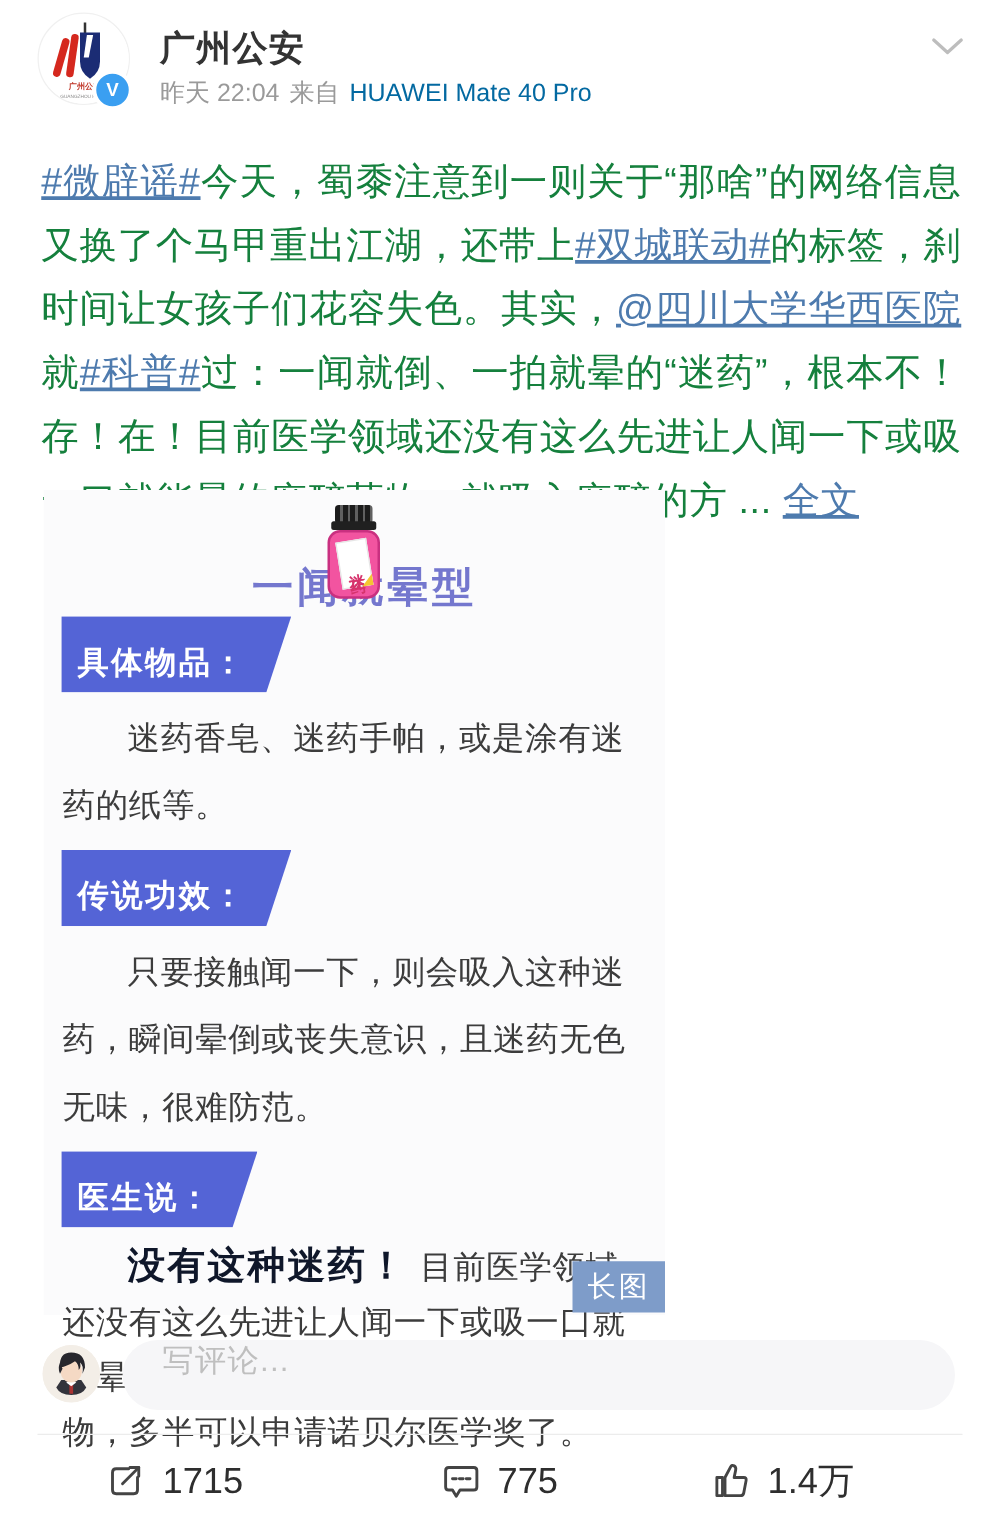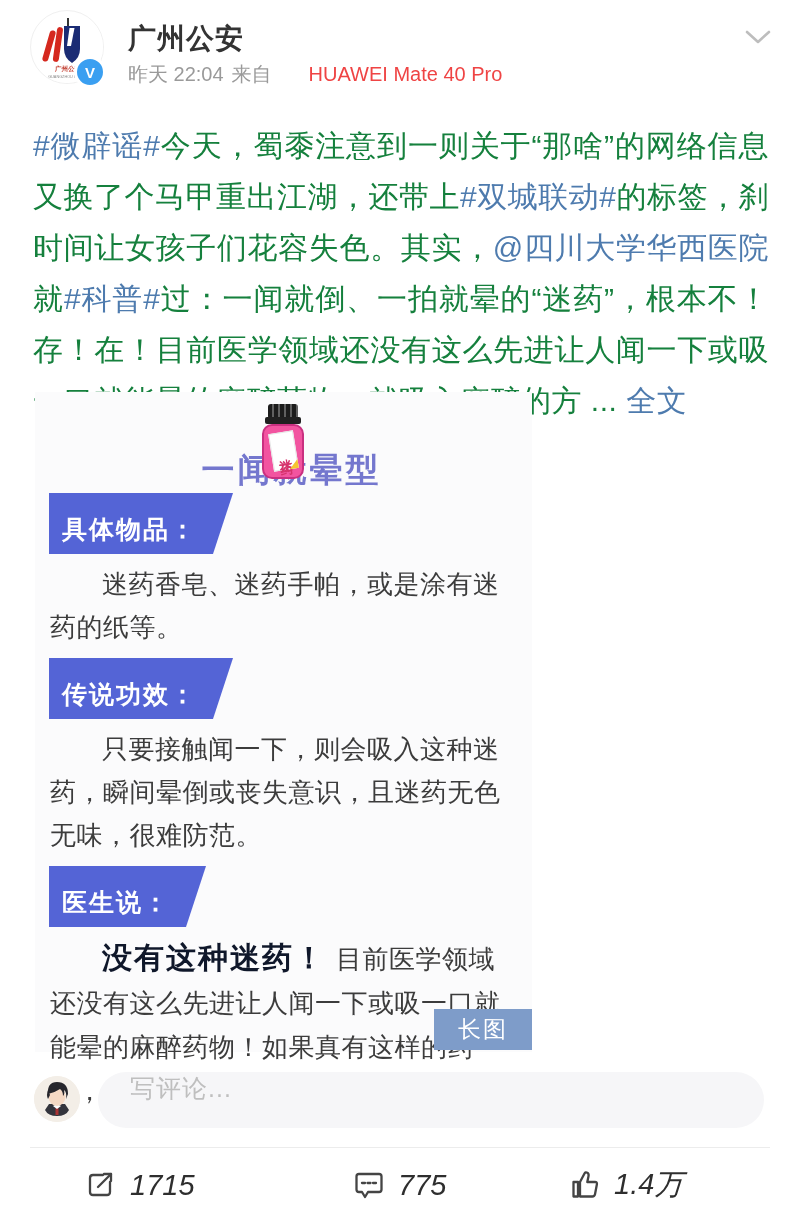--- a/index.html
+++ b/index.html
@@ -7,28 +7,28 @@
        font-family:"Liberation Sans","DejaVu Sans",sans-serif;color:#262626;}
 
   
   .avatar{position:absolute;left:30px;top:10px;width:74px;height:74px;border-radius:50%;
           background:#fff;border:1px solid #f0f0f0;box-sizing:border-box;overflow:hidden;}
   .vbadge{position:absolute;left:74px;top:56px;width:26px;height:26px;border-radius:50%;
           background:#3A9FF1;border:3px solid #fff;color:#fff;font-size:15px;font-weight:bold;
           display:flex;align-items:center;justify-content:center;line-height:1;}
   .uname{position:absolute;left:128px;top:20px;font-size:28px;font-weight:bold;color:#333;letter-spacing:1px;}
   .meta{position:absolute;left:128px;top:61px;font-size:20px;color:#9A9A9A;}
-  .meta .src{color:#ef4444;margin-left:29px;}
+  .meta .src{color:#0369a1;}
   .meta span{margin-right:8px;}
   .chev{position:absolute;left:744px;top:28px;}
 
   
   .post{position:absolute;left:33px;top:120px;width:736px;font-size:30px;line-height:51px;
         letter-spacing:0.5px;text-align:justify;color:#222;}
-  .post .link{color:#4E7BAE;cursor:pointer;}
+  .post .link{color:#4E7BAE;cursor:pointer;text-decoration:underline;}
   .post .plain{color:#15803d;}
 
   
   .info{position:absolute;left:35px;top:392px;width:497px;height:660px;background:#FBFBFC;
         box-sizing:border-box;padding:12px 16px 0 15px;cursor:pointer;}
   .titlerow{display:flex;align-items:center;height:78px;margin-bottom:11px;flex-direction:column;}
   .bottle{width:44px;height:76px;position:relative;flex:0 0 44px;}
   .bottle .cap{position:absolute;left:7px;top:0;width:30px;height:15px;border-radius:3px;
         background:repeating-linear-gradient(90deg,#1c1c1c 0 4px,#606060 4px 6px);}
   .bottle .rim{position:absolute;left:4px;top:13px;width:36px;height:7px;background:#202020;border-radius:2px;}
@@ -37,39 +37,39 @@
   .bottle .label{position:absolute;left:10px;top:28px;width:23px;height:36px;background:#fff;
         border:1px solid #e6e6e6;transform:rotate(-9deg);display:flex;align-items:center;justify-content:center;}
   .bottle .label i{font-style:normal;writing-mode:vertical-rl;font-size:13px;font-weight:bold;
         color:#D6336C;letter-spacing:2px;line-height:1;}
   .bottle .label::after{content:"";position:absolute;right:-1px;bottom:-1px;
         border-left:9px solid transparent;border-bottom:9px solid #F5C531;}
   .ititle{margin-left:17px;font-size:33px;font-weight:bold;color:#7477CE;letter-spacing:3px;}
   .shead{width:fit-content;background:#5464D6;color:#fff;font-size:25px;font-weight:bold;
         letter-spacing:2px;padding:20px 36px 8px 13px;margin:0 0 9px -1px;
         clip-path:polygon(0 0,100% 0,calc(100% - 20px) 100%,0 100%);}
-  .ipara{font-size:26px;line-height:43px;letter-spacing:0.5px;color:#3C3C3C;
+  .ipara{font-size:26px;line-height:54px;letter-spacing:0.5px;color:#3C3C3C;
         text-indent:2em;margin:0 0 9px 0;}
   .ipara.doc{line-height:44px;margin-bottom:0;}
   .lead{color:#0f172a;font-weight:bold;font-size:30px;letter-spacing:2px;margin-right:10px;}
   .longpic{position:absolute;right:0;bottom:2px;background:#7E9CC9;color:#fff;
-        font-size:23px;letter-spacing:2px;padding:5px 24px;}
+        font-size:23px;letter-spacing:2px;padding:5px 12px;}
 
   
   .cavatar{position:absolute;left:34px;top:1076px;width:46px;height:46px;border-radius:50%;overflow:hidden;
         background:#F3EEE7;}
   .cpill{position:absolute;left:98px;top:1072px;width:666px;height:56px;border-radius:28px;
         background:#F6F6F8;box-sizing:border-box;display:flex;align-items:flex-start;cursor:text;}
   .cpill .ph{margin-left:32px;font-size:25px;color:#BFBFBF;letter-spacing:1px;}
 
   .divider{position:absolute;left:30px;right:30px;top:1147px;height:1px;background:#ECECEC;}
 
   
   .abar{position:absolute;left:0;top:1160px;width:800px;height:50px;}
-  .agroup{position:absolute;top:0;height:50px;display:flex;align-items:center;cursor:pointer;font-style:italic;}
+  .agroup{position:absolute;top:0;height:50px;display:flex;align-items:center;cursor:pointer;}
   .agroup .cnt{margin-left:13px;font-size:29px;color:#2E2E2E;}
   .g-repost{left:85px;} .g-comment{left:353px;text-align:right;} .g-like{left:569px;}
   svg{display:block;}
 </style>
 </head>
 <body>
 
 <div class="avatar">
   <svg width="74" height="74" viewBox="0 0 74 74">
     <circle cx="37" cy="37" r="36" fill="#ffffff"></circle>

